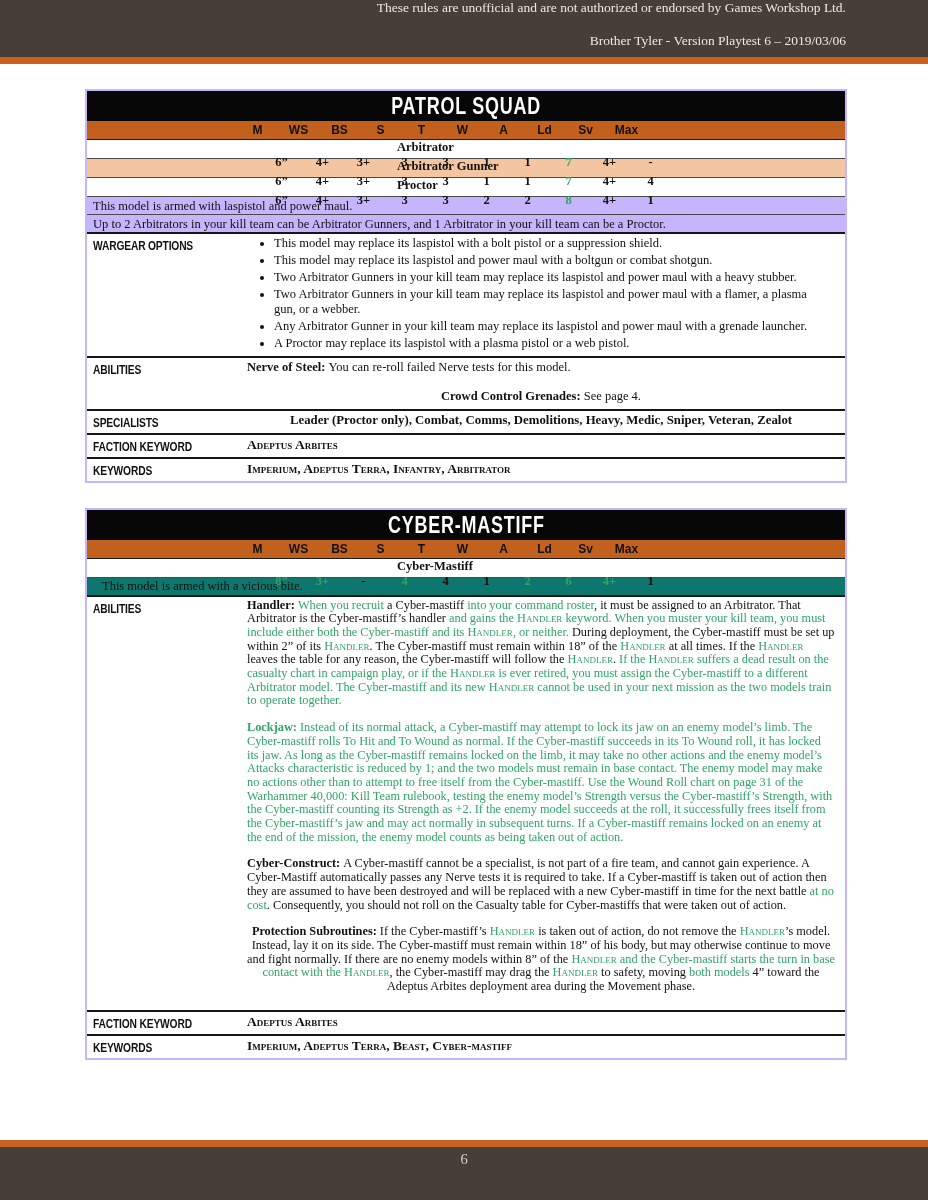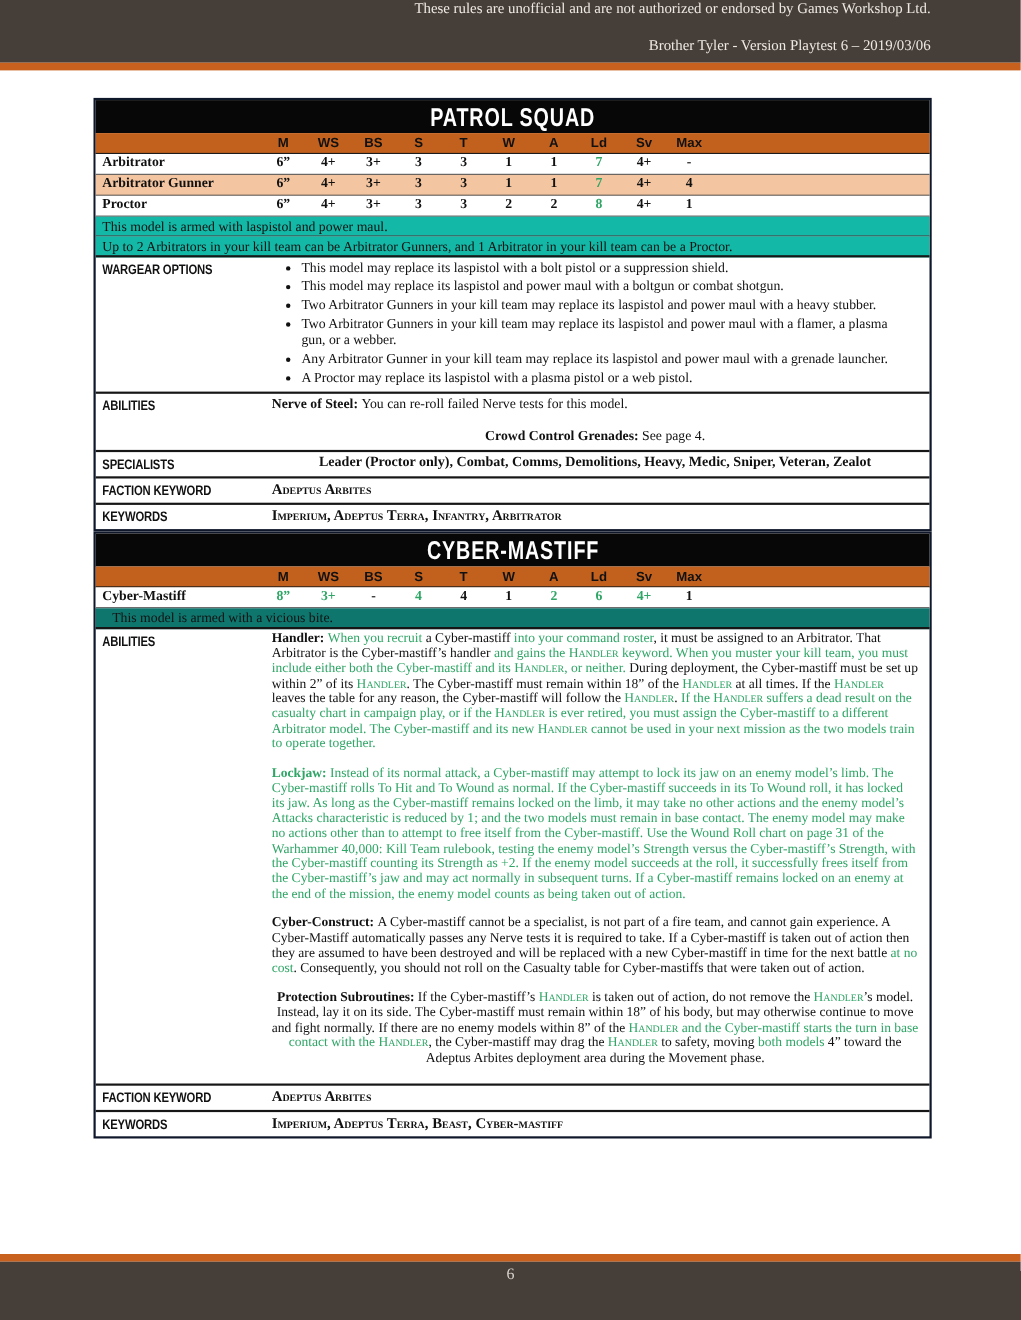--- a/index.html
+++ b/index.html
@@ -14,21 +14,21 @@
   
   .topband {
     height:57px; background:#453e39;
     display:flex; justify-content:space-between; align-items:flex-end;
     padding:0 82px 8px 85px;
     color:#efe9e3; font-size:13.5px;flex-direction:column;
   }
   .stripe { height:7px; background:#c8611d; }
   
   main { padding:25px 81px 0 85px; }
-  .datasheet { border:2px solid #0f172a; background:#fff; }
+  .datasheet { border:2px solid #c4b5fd; margin-bottom:25px; background:#fff; }
   .dstitle {
     background:#070707; height:30px; text-align:center;
     font-family:"Liberation Sans", sans-serif; color:#fff;
     overflow:hidden;
   }
   .dstitle span {
     display:inline-block; font-size:23px; font-weight:700;
     letter-spacing:1px; line-height:30px;
     transform:scale(0.78,1.02); transform-origin:center;
     white-space:nowrap;
@@ -36,29 +36,30 @@
   .statshead {
     display:flex; background:#c2611e; height:19px;
     font-family:"Liberation Sans", sans-serif; font-weight:700; font-size:12px;
     align-items:center; border-bottom:1px solid #1c1c1c;
   }
   .namecol { width:150px; padding-left:6px; font-weight:700; font-size:12.5px; }
   .statcols { display:flex; }
   .stat-cell { width:41px; text-align:center; font-weight:700; }
   .statshead .stat-cell { font-weight:700; }
   .statrow {
-    display:flex; height:19px; align-items:flex-start;
+    display:flex; height:19px; align-items:center;
     font-size:12.5px; border-bottom:1px solid #4a4a4a;
     background:#fff;
+    flex-direction:column;
   }
   .statrow.peach { background:#f3c5a1; }
   .g { color:#2fa566; }
   .descrow {
     font-size:12.5px; line-height:14px; padding:1.5px 6px;
-    border-bottom:1px solid #4a4a4a; background:#14b8a6;
+    border-bottom:1px solid #4a4a4a; background:#c4b5fd;
   }
   .descrow.gray { background:#0f766e;padding-left:15px; }
   .secrow { display:flex; border-bottom:2px solid #161616; }
   .secrow:last-child { border-bottom:none; }
   .lblcol { width:160px; padding:2px 0 2px 6px; flex-shrink:0; }
   .lbl {
     display:inline-block;
     font-family:"Liberation Sans", sans-serif; font-weight:700; font-size:12.5px;
     letter-spacing:-0.2px; white-space:nowrap;
     transform:scaleX(0.82); transform-origin:0 50%;

